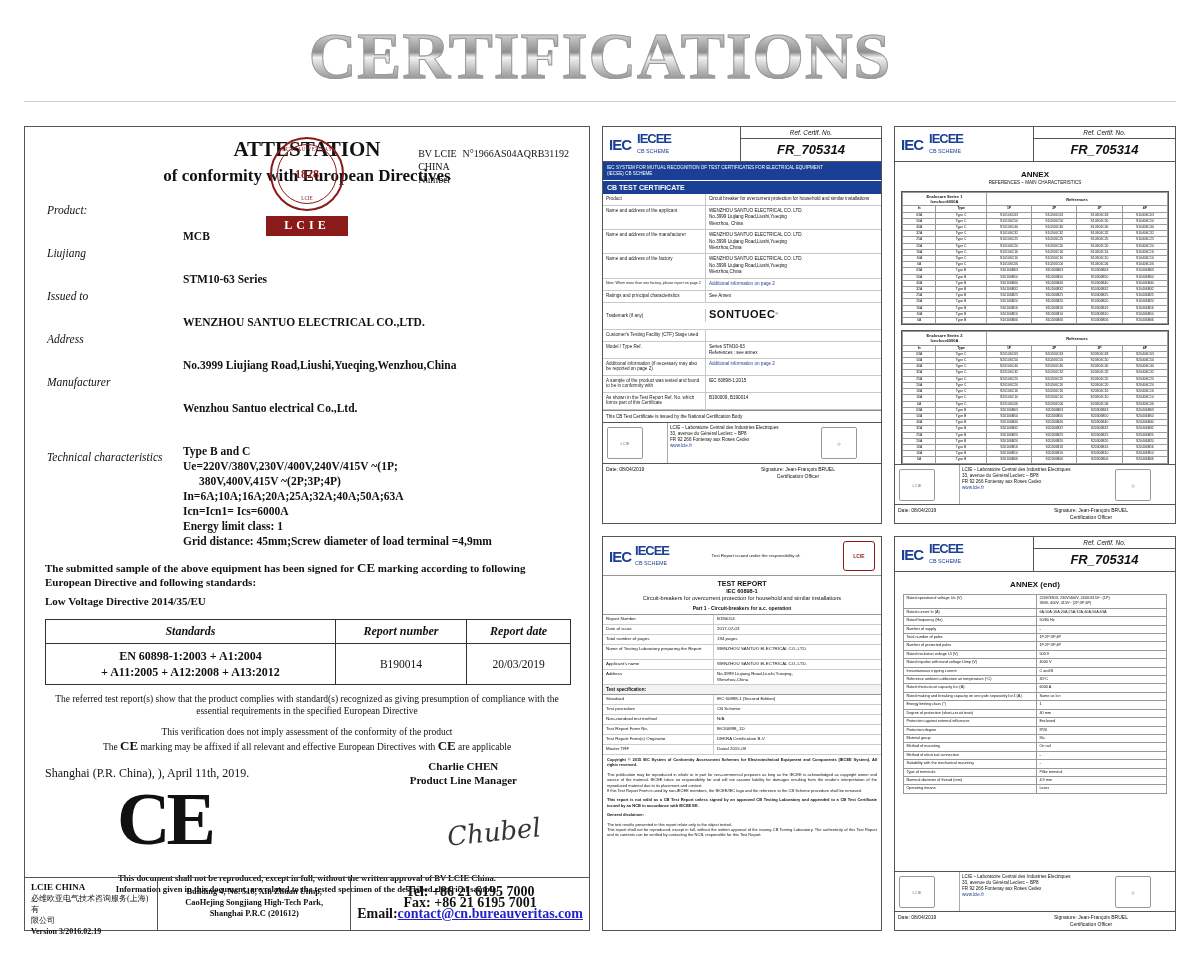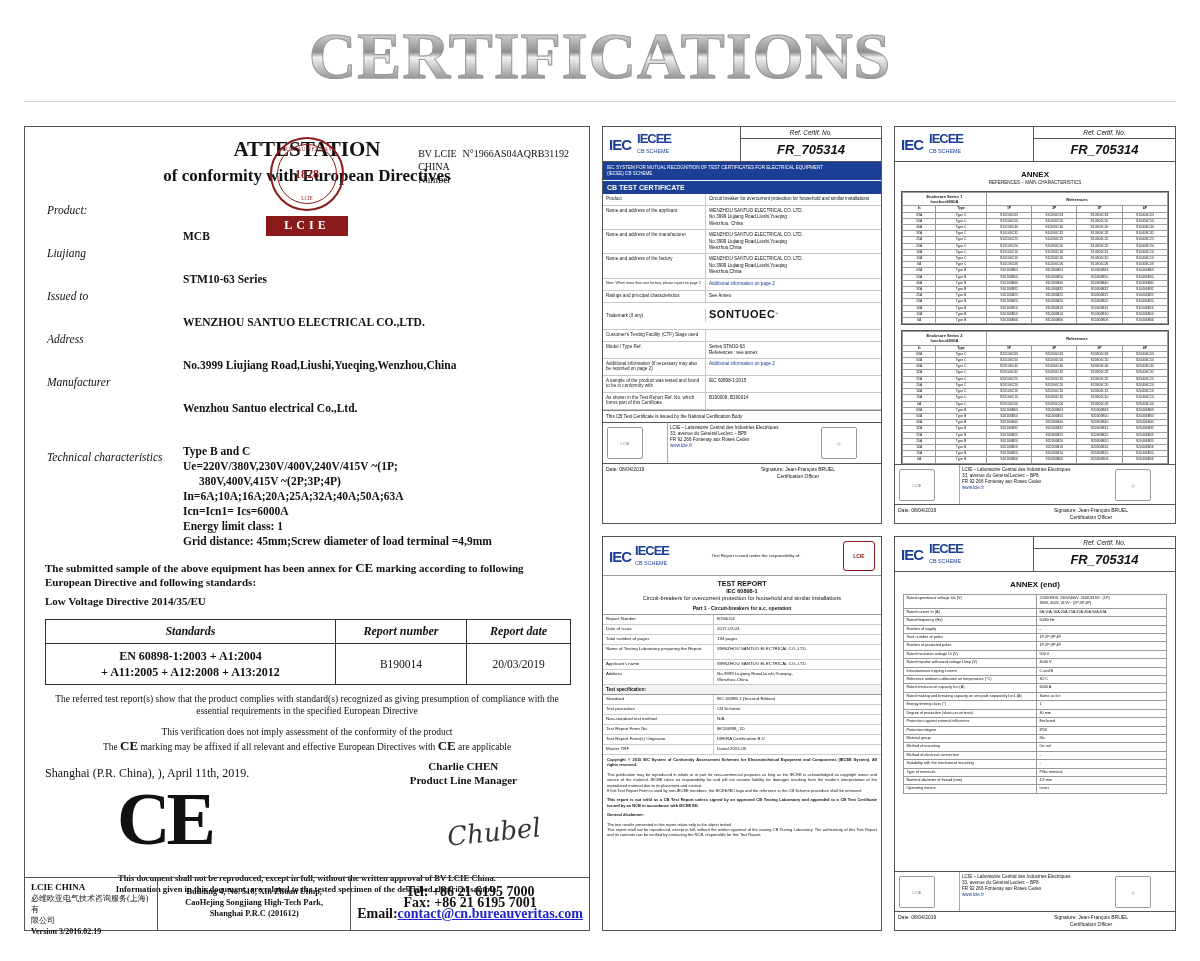--- a/index.html
+++ b/index.html
@@ -209,21 +209,21 @@
             <span class="ln" style="padding-left:16px;">380V,400V,415V ~(2P;3P;4P)</span>
             <span class="ln">In=6A;10A;16A;20A;25A;32A;40A;50A;63A</span>
             <span class="ln">Icn=Icn1= Ics=6000A</span>
             <span class="ln">Energy limit class: 1</span>
             <span class="ln">Grid distance: 45mm;Screw diameter of load terminal =4,9mm</span>
           </div>
         </div>
       </div>
 
       <div class="para">
-        <b>The submitted sample of the above equipment has been annex for</b>
+        <b>The submitted sample of the above equipment has been signed for</b>
         <span class="ce-inline">CE</span>
         <b>marking according to following European Directive and following standards:</b>
       </div>
       <div class="lvd">Low Voltage Directive 2014/35/EU</div>
 
       <table class="std">
         <tbody>
             <tr>
           <th>Standards</th>
           <th>Report number</th>

